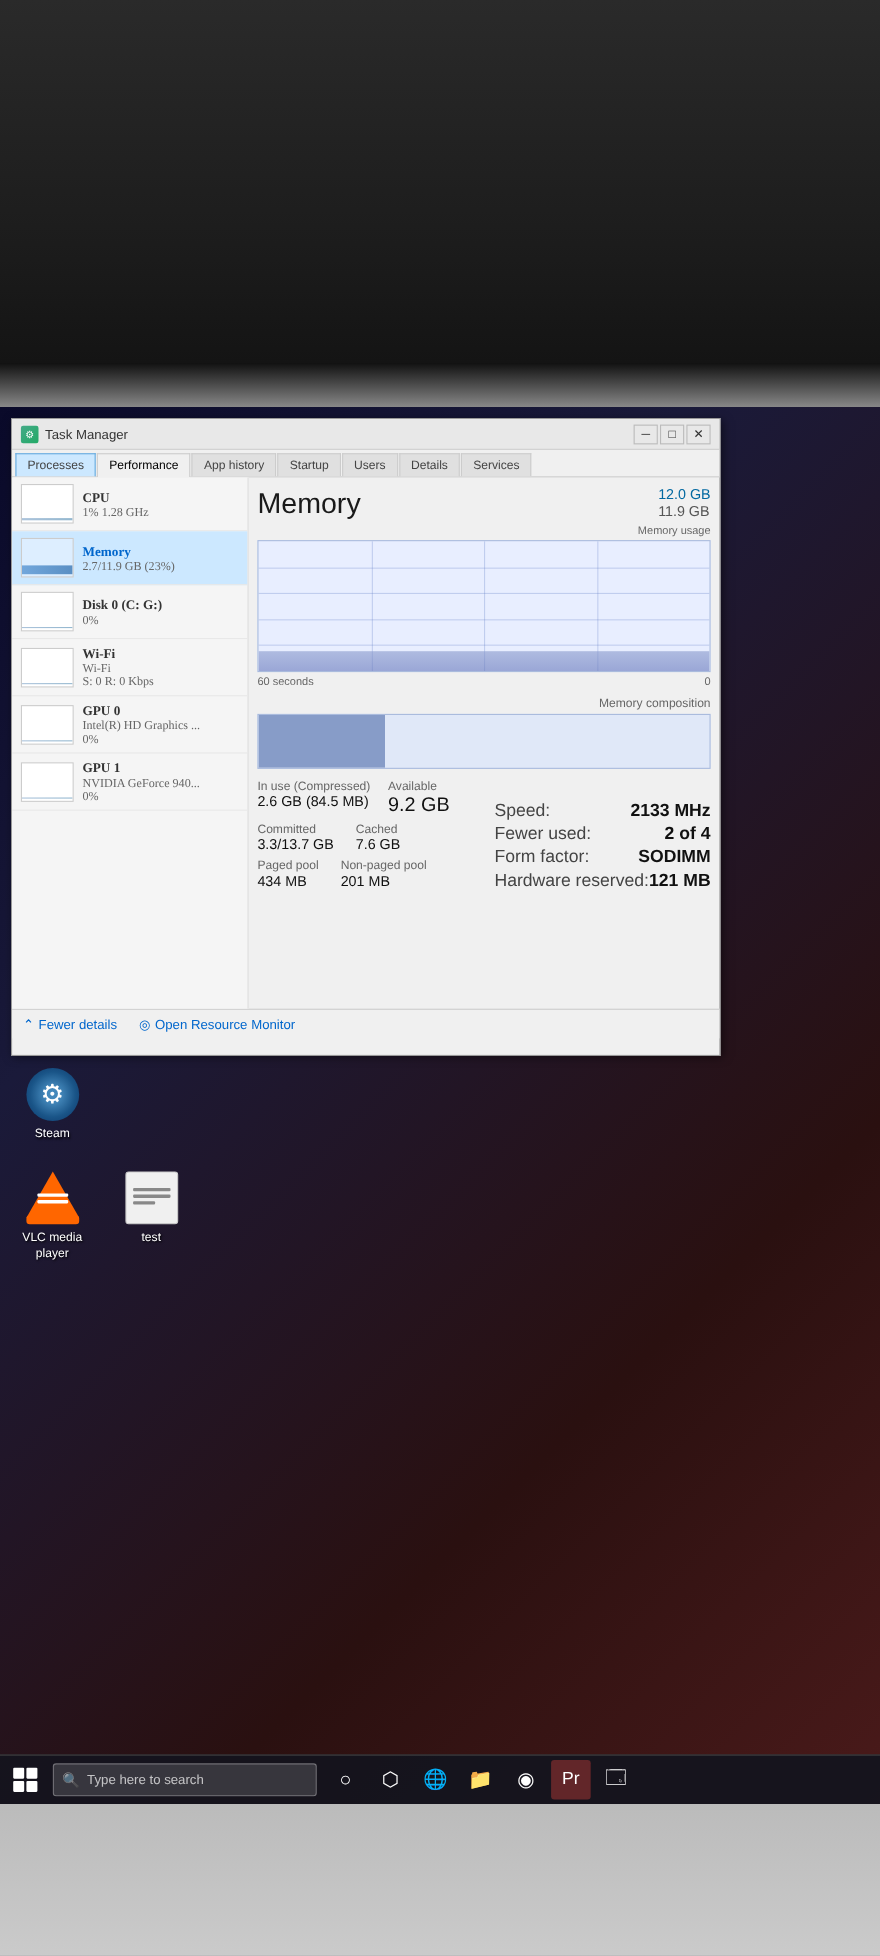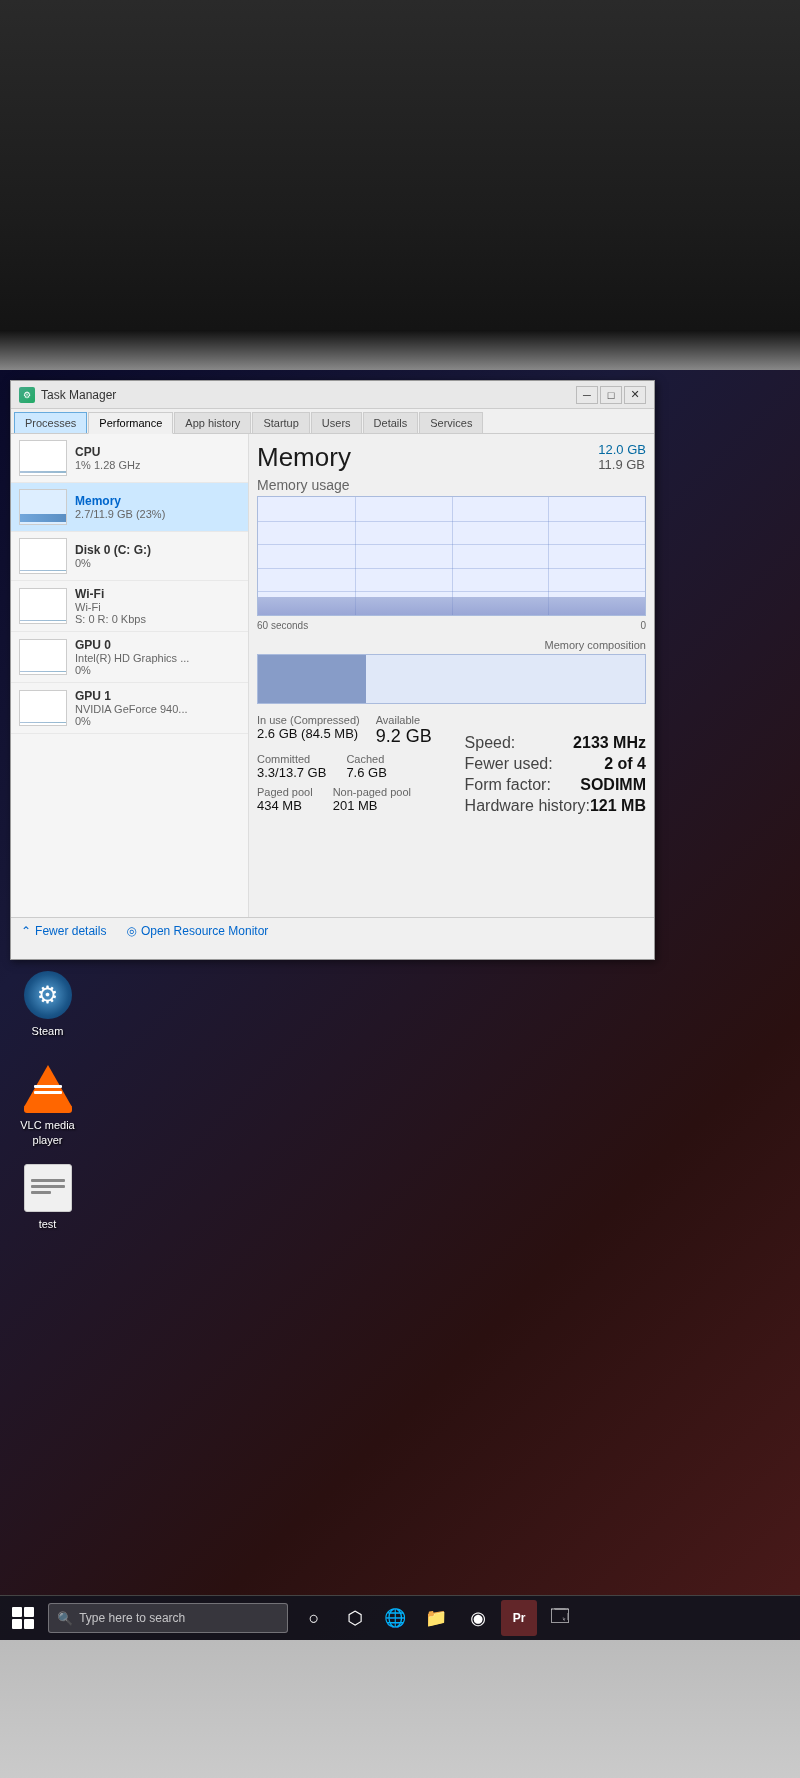--- a/index.html
+++ b/index.html
@@ -143,24 +143,25 @@
       border-color: #66aadd;
     }
 
     .tm-body {
       display: flex;
       height: calc(100% - 95px);
     }
 
     
     .tm-sidebar {
-      width: 238px;
+      width: 215px;
       background: #f5f5f5;
       border-right: 1px solid #ddd;
       overflow-y: auto;
+      font-family: Liberation Serif, serif;
     }
     .tm-sidebar-item {
       display: flex;
       align-items: center;
       padding: 6px 8px;
       cursor: pointer;
       border-bottom: 1px solid #e8e8e8;
       gap: 8px;
     }
     .tm-sidebar-item.active { background: #cce8ff; }
@@ -224,23 +225,24 @@
       font-size: 13px;
       color: #0369a1;
       text-align: right;
     }
     .memory-total-val {
       font-size: 13px;
       color: #555;
     }
 
     .memory-label {
-      font-size: 14px;
+      font-size: 10px;
       color: #666;
       margin-bottom: 3px;
+      text-align: right;
     }
 
     
     .memory-graph {
       width: 100%;
       height: 120px;
       background: #e8eeff;
       border: 1px solid #aabbdd;
       position: relative;
       margin-bottom: 4px;
@@ -770,21 +772,21 @@
               </div>
               <div class="right-stat-row">
                 <span>Fewer used:</span>
                 <span class="right-stat-val">2 of 4</span>
               </div>
               <div class="right-stat-row">
                 <span>Form factor:</span>
                 <span class="right-stat-val">SODIMM</span>
               </div>
               <div class="right-stat-row">
-                <span>Hardware history:</span>
+                <span>Hardware reserved:</span>
                 <span class="right-stat-val">121 MB</span>
               </div>
             </div>
           </div>
 
         </div>
       </div>
 
       <div class="tm-footer">
         <a class="footer-btn">
@@ -806,21 +808,21 @@
         <div class="desktop-icon">
           <div class="icon-img">
             <div class="steam-icon-svg">⚙</div>
           </div>
           <div class="icon-label">Steam</div>
         </div>
 
 
       </div>
 
-      <div class="icon-row" style="margin-top: 15px; flex-direction: column;">
+      <div class="icon-row" style="margin-top: 15px;">
 
         <div class="desktop-icon">
           <div class="icon-img" style="position:relative;">
             <div class="vlc-icon-svg">
               <div class="vlc-cone"></div>
               <div class="vlc-stripes">
                 <div class="vlc-stripe"></div>
                 <div class="vlc-stripe"></div>
               </div>
               <div class="vlc-base"></div>
@@ -859,21 +861,21 @@
         <span style="color:rgba(255,255,255,0.6); font-size:13px;">🔍</span>
         <span class="search-placeholder">Type here to search</span>
       </div>
 
       <div class="taskbar-icons">
         <div class="taskbar-icon-btn">○</div>
         <div class="taskbar-icon-btn">⬡</div>
         <div class="taskbar-icon-btn">🌐</div>
         <div class="taskbar-icon-btn">📁</div>
         <div class="taskbar-icon-btn">◉</div>
-        <div class="taskbar-icon-btn" style="background:rgba(150,50,50,0.6); font-size:12px; font-weight:bold;">Pr</div>
+        <div class="taskbar-icon-btn" style="background:rgba(150,50,50,0.6); font-size:16px; font-weight:normal;">Pr</div>
         <div class="taskbar-icon-btn">🗔</div>
       </div>
     </div>
 
   </div>
 </div>
 
 <div class="bottom-area">
   <div class="lenovo-label">Lenovo</div>
   <div class="laptop-bottom-body">

